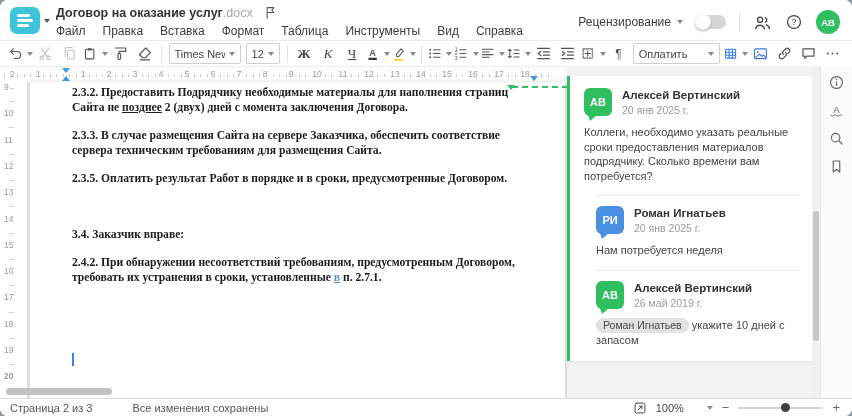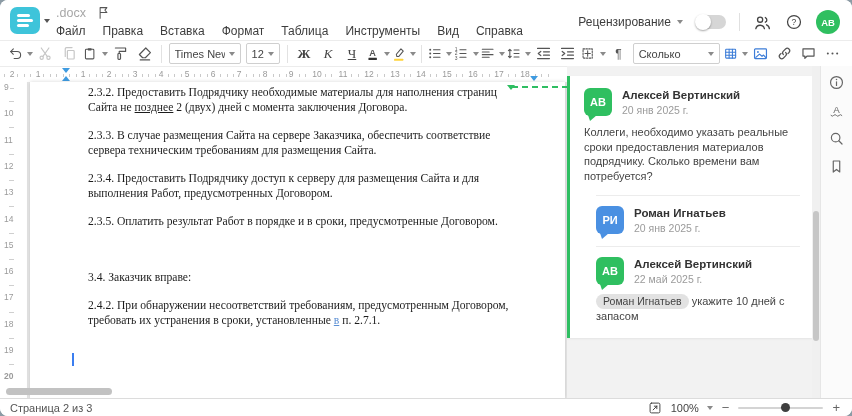--- a/index.html
+++ b/index.html
@@ -57,21 +57,21 @@
   .m-right   { left:530px; bottom:1px; border-left:4.5px solid transparent; border-right:4.5px solid transparent; border-top:5px solid #3F9BE0; }
 
   
   .doc-area { position:absolute; left:0; top:82px; width:567px; height:316px; background:#e8e8e8; }
   .v-ruler { position:absolute; left:0; top:0; width:28px; height:100%; background:#fff; border-right:1px solid #e3e3e3; }
   .v-ruler::before { content:''; position:absolute; left:9px; top:6px; width:5px; bottom:0;
                      background:repeating-linear-gradient(to bottom,#cfcfcf 0 1px,transparent 1px 13.15px); }
   .vnum { position:absolute; left:3px; font-size:8.5px; line-height:9px; color:#9a9a9a; background:#fff; padding:1px 1px; }
   .page { position:absolute; left:30px; top:0; width:535px; height:100%; background:#fff; box-shadow:0 0 4px rgba(0,0,0,.16); }
   .doc-text { padding:3px 28px 0 42px; font-family:"Liberation Serif", serif; font-size:11.6px; line-height:15px; color:#1c1c1c; }
-  .para { margin:0 16px 13px; }
+  .para { margin:0 0 13px;font-weight:bold; }
   .seg-underline { text-decoration:underline; }
   .seg-anchor { color:#5b8fd4; text-decoration:underline; }
   .cursor { position:absolute; left:42px; top:271px; width:1.5px; height:13px; background:#3b7ef0; }
   .h-scroll-thumb { position:absolute; left:6px; top:306px; width:106px; height:7px; border-radius:4px; background:#c2c2c2; }
 
   
   .anchor-line { position:absolute; left:512px; top:86px; width:56px; border-top:2px dashed #2FBE62; }
   .anchor-tri { position:absolute; left:507px; top:85px; width:0; height:0; border-left:4px solid transparent; border-right:4px solid transparent; border-top:5px solid #2FBE62; }
 
   
@@ -90,41 +90,42 @@
   
   .v-scroll { position:absolute; right:32px; top:66px; width:8px; height:332px; background:#f0f0f0; }
   .v-thumb { position:absolute; left:1px; top:145px; width:6px; height:130px; border-radius:3px; background:#c6c6c6; }
   .right-rail { position:absolute; right:0; top:66px; width:32px; height:332px; background:#fbfbfb; border-left:1px solid #e6e6e6; display:flex; flex-direction:column; align-items:center; padding-top:8px; gap:11px; }
   .rail-icon { color:#666; display:flex; }
 
   
   .statusbar { position:absolute; left:0; bottom:0; width:100%; height:18px; background:#fff; border-top:1px solid #dcdcdc; display:flex; align-items:center; font-size:11px; color:#555; padding:0 12px 0 10px; }
   .sb-left { display:flex; gap:40px; }
   .sb-right { margin-left:auto; display:flex; align-items:center; gap:9px; }
-  .zoom-select { display:flex; align-items:center; gap:4px; color:#444; }
+  .zoom-select { display:flex; align-items:center; gap:19px; color:#444; }
   .zoom-btn { font-size:13px; color:#666; line-height:12px; }
   .zoom-slider { width:85px; height:2px; background:#d4d4d4; position:relative; border-radius:1px; }
   .zoom-thumb { position:absolute; left:50%; top:-3.5px; width:9px; height:9px; border-radius:50%; background:#3f3f3f; }
 </style>
 </head>
 <body>
 
 <div class="window">
 
   <div class="titlebar">
     <div class="logo-wrap">
       <div class="logo">
         <span class="bar b1"></span>
           <span class="bar b2"></span>
           <span class="bar b3"></span>
       </div>
       <span class="caret dark"></span>
     </div>
     <div class="title-block">
       <div class="title-row">
+        <span class="doc-title">Договор на оказание услуг</span>
         <span class="doc-ext">.docx</span>
         <span class="flag">
             <svg width="15" height="15" viewBox="0 0 20 20" fill="none" stroke="currentColor" stroke-width="1.4" stroke-linecap="round" stroke-linejoin="round">
               <path d="M5.5 17.5v-14h9l-2.6 3.3 2.6 3.2h-9"></path>
             </svg>
           </span>
       </div>
       <nav class="menu">
           <span class="menu-item">Файл</span>
           <span class="menu-item">Правка</span>
@@ -285,21 +286,21 @@
           <path d="M10 6.5v7M6.5 10h7"></path>
         </svg>
         <span class="caret"></span>
       </div>
       <div class="tbtn">
         <svg width="17" height="17" viewBox="0 0 20 20" fill="none" stroke="currentColor" stroke-width="1.4" stroke-linecap="round" stroke-linejoin="round">
           <text x="10" y="15" text-anchor="middle" font-size="14" fill="currentColor" stroke="none">¶</text>
         </svg>
       </div>
       <div class="tb-select" style="width: 92px;">
-        <span class="tb-select-val">Сколько</span>
+        <span class="tb-select-val">Оплатить</span>
         <span class="caret"></span>
       </div>
       <div class="tbtn accent">
         <svg width="17" height="17" viewBox="0 0 20 20" fill="none" stroke="currentColor" stroke-width="1.4" stroke-linecap="round" stroke-linejoin="round">
           <rect x="3.5" y="4.5" width="13" height="11.5" rx="0.8"></rect>
           <path d="M3.5 8.3h13M3.5 12.2h13M8 4.5v11.5M12.3 4.5v11.5"></path>
         </svg>
         <span class="caret"></span>
       </div>
       <div class="tbtn accent">
@@ -368,21 +369,20 @@
         <span class="vnum" style="top: 184.1px;">16</span>
         <span class="vnum" style="top: 210.4px;">17</span>
         <span class="vnum" style="top: 236.7px;">18</span>
         <span class="vnum" style="top: 263px;">19</span>
         <span class="vnum" style="top: 289.3px; font-weight: bold;">20</span>
       </div>
     <div class="page">
       <div class="doc-text">
           <p class="para"><span>2.3.2. Предоставить Подрядчику необходимые материалы для наполнения страниц Сайта не </span><span class="seg-underline">позднее</span><span> 2 (двух) дней с момента заключения Договора.</span></p>
           <p class="para"><span>2.3.3. В случае размещения Сайта на сервере Заказчика, обеспечить соответствие сервера техническим требованиям для размещения Сайта.</span></p>
-          <p class="para"><span>2.3.4. Предоставить Подрядчику доступ к серверу для размещения Сайта и для выполнения Работ, предусмотренных Договором.</span></p>
           <p class="para"><span>2.3.5. Оплатить результат Работ в порядке и в сроки, предусмотренные Договором.</span></p>
           <p class="para">&nbsp;</p>
           <p class="para"><span>3.4. Заказчик вправе:</span></p>
           <p class="para"><span>2.4.2. При обнаружении несоответствий требованиям, предусмотренным Договором, требовать их устранения в сроки, установленные </span><span class="seg-anchor">в</span><span> п. 2.7.1.</span></p>
         </div>
       <div class="cursor"></div>
     </div>
     <div class="h-scroll-thumb"></div>
   </div>
 
@@ -403,27 +403,28 @@
             <div class="c-body">Коллеги, необходимо указать реальные сроки предоставления материалов подрядчику. Сколько времени вам потребуется?</div>
           </div>
           <div class="comment reply">
             <div class="c-head">
               <div class="c-avatar" style="background:#4A90E2">РИ<span class="tail" style="border-top-color:#4A90E2"></span></div>
               <div class="c-meta">
                 <div class="c-name">Роман Игнатьев</div>
                 <div class="c-date">20 янв 2025 г.</div>
               </div>
             </div>
+            <div class="c-body">Нам потребуется неделя</div>
           </div>
           <div class="comment reply">
             <div class="c-head">
               <div class="c-avatar" style="background:#2FBF60">АВ<span class="tail" style="border-top-color:#2FBF60"></span></div>
               <div class="c-meta">
                 <div class="c-name">Алексей Вертинский</div>
-                <div class="c-date">22 май 2025 г.</div>
+                <div class="c-date">26 май 2019 г.</div>
               </div>
             </div>
             <div class="c-body"><span class="mention">Роман Игнатьев</span> укажите 10 дней с запасом</div>
           </div>
         </div>
     </div>
   </aside>
 
   <div class="v-scroll">
     <div class="v-thumb"></div>
@@ -451,20 +452,21 @@
       <span class="rail-icon">
         <svg width="17" height="17" viewBox="0 0 20 20" fill="none" stroke="currentColor" stroke-width="1.4" stroke-linecap="round" stroke-linejoin="round">
           <path d="M6.2 3.5h7.6v13l-3.8-3-3.8 3v-13Z"></path>
         </svg>
       </span>
     </div>
 
   <div class="statusbar">
     <div class="sb-left">
       <span>Страница 2 из 3</span>
+      <span>Все изменения сохранены</span>
     </div>
     <div class="sb-right">
       <span class="hicon">
           <svg width="14" height="14" viewBox="0 0 20 20" fill="none" stroke="currentColor" stroke-width="1.4" stroke-linecap="round" stroke-linejoin="round">
             <rect x="3" y="3" width="14" height="14" rx="2"></rect>
             <path d="M7.3 12.7 12.6 7.4M12.6 7.4H9M12.6 7.4V11"></path>
           </svg>
         </span>
       <div class="zoom-select">
         <span>100%</span>

